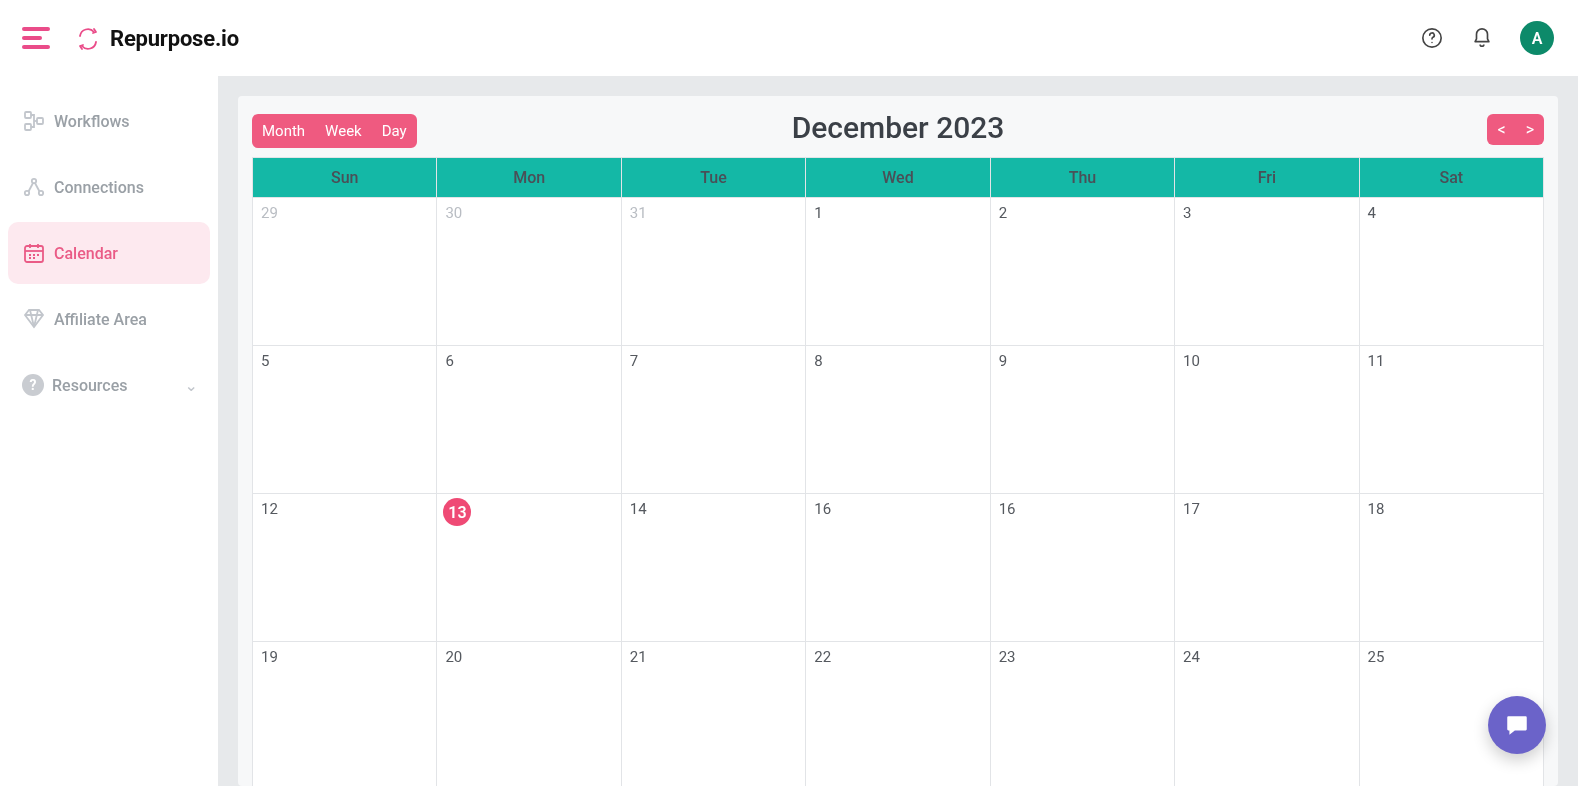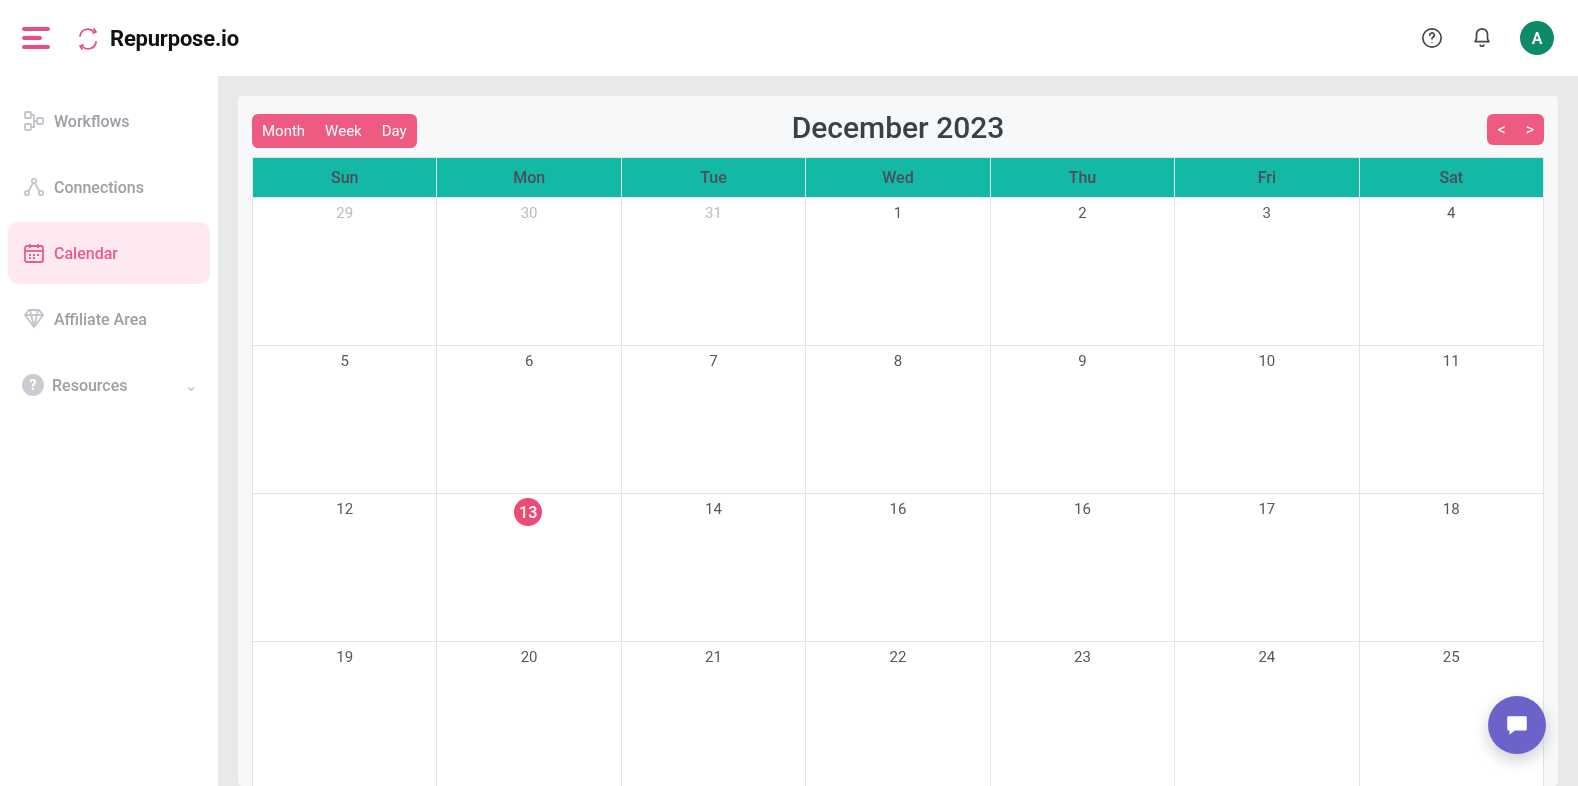--- a/index.html
+++ b/index.html
@@ -168,21 +168,20 @@
     background: #14b8a6;
   }
   .cal-table td {
     border: 1px solid #e2e4e7;
     vertical-align: top;
     padding: 6px 8px;
     font-size: 15px;
     color: #55595f;
     height: 148px;
     cursor: pointer;
-    text-align: center;
   }
   .cal-table td.other { color: #b9bdc3; }
   .today-badge {
     display: inline-flex;
     align-items: center;
     justify-content: center;
     width: 28px; height: 28px;
     border-radius: 50%;
     background: #ef4a75;
     color: #ffffff;

